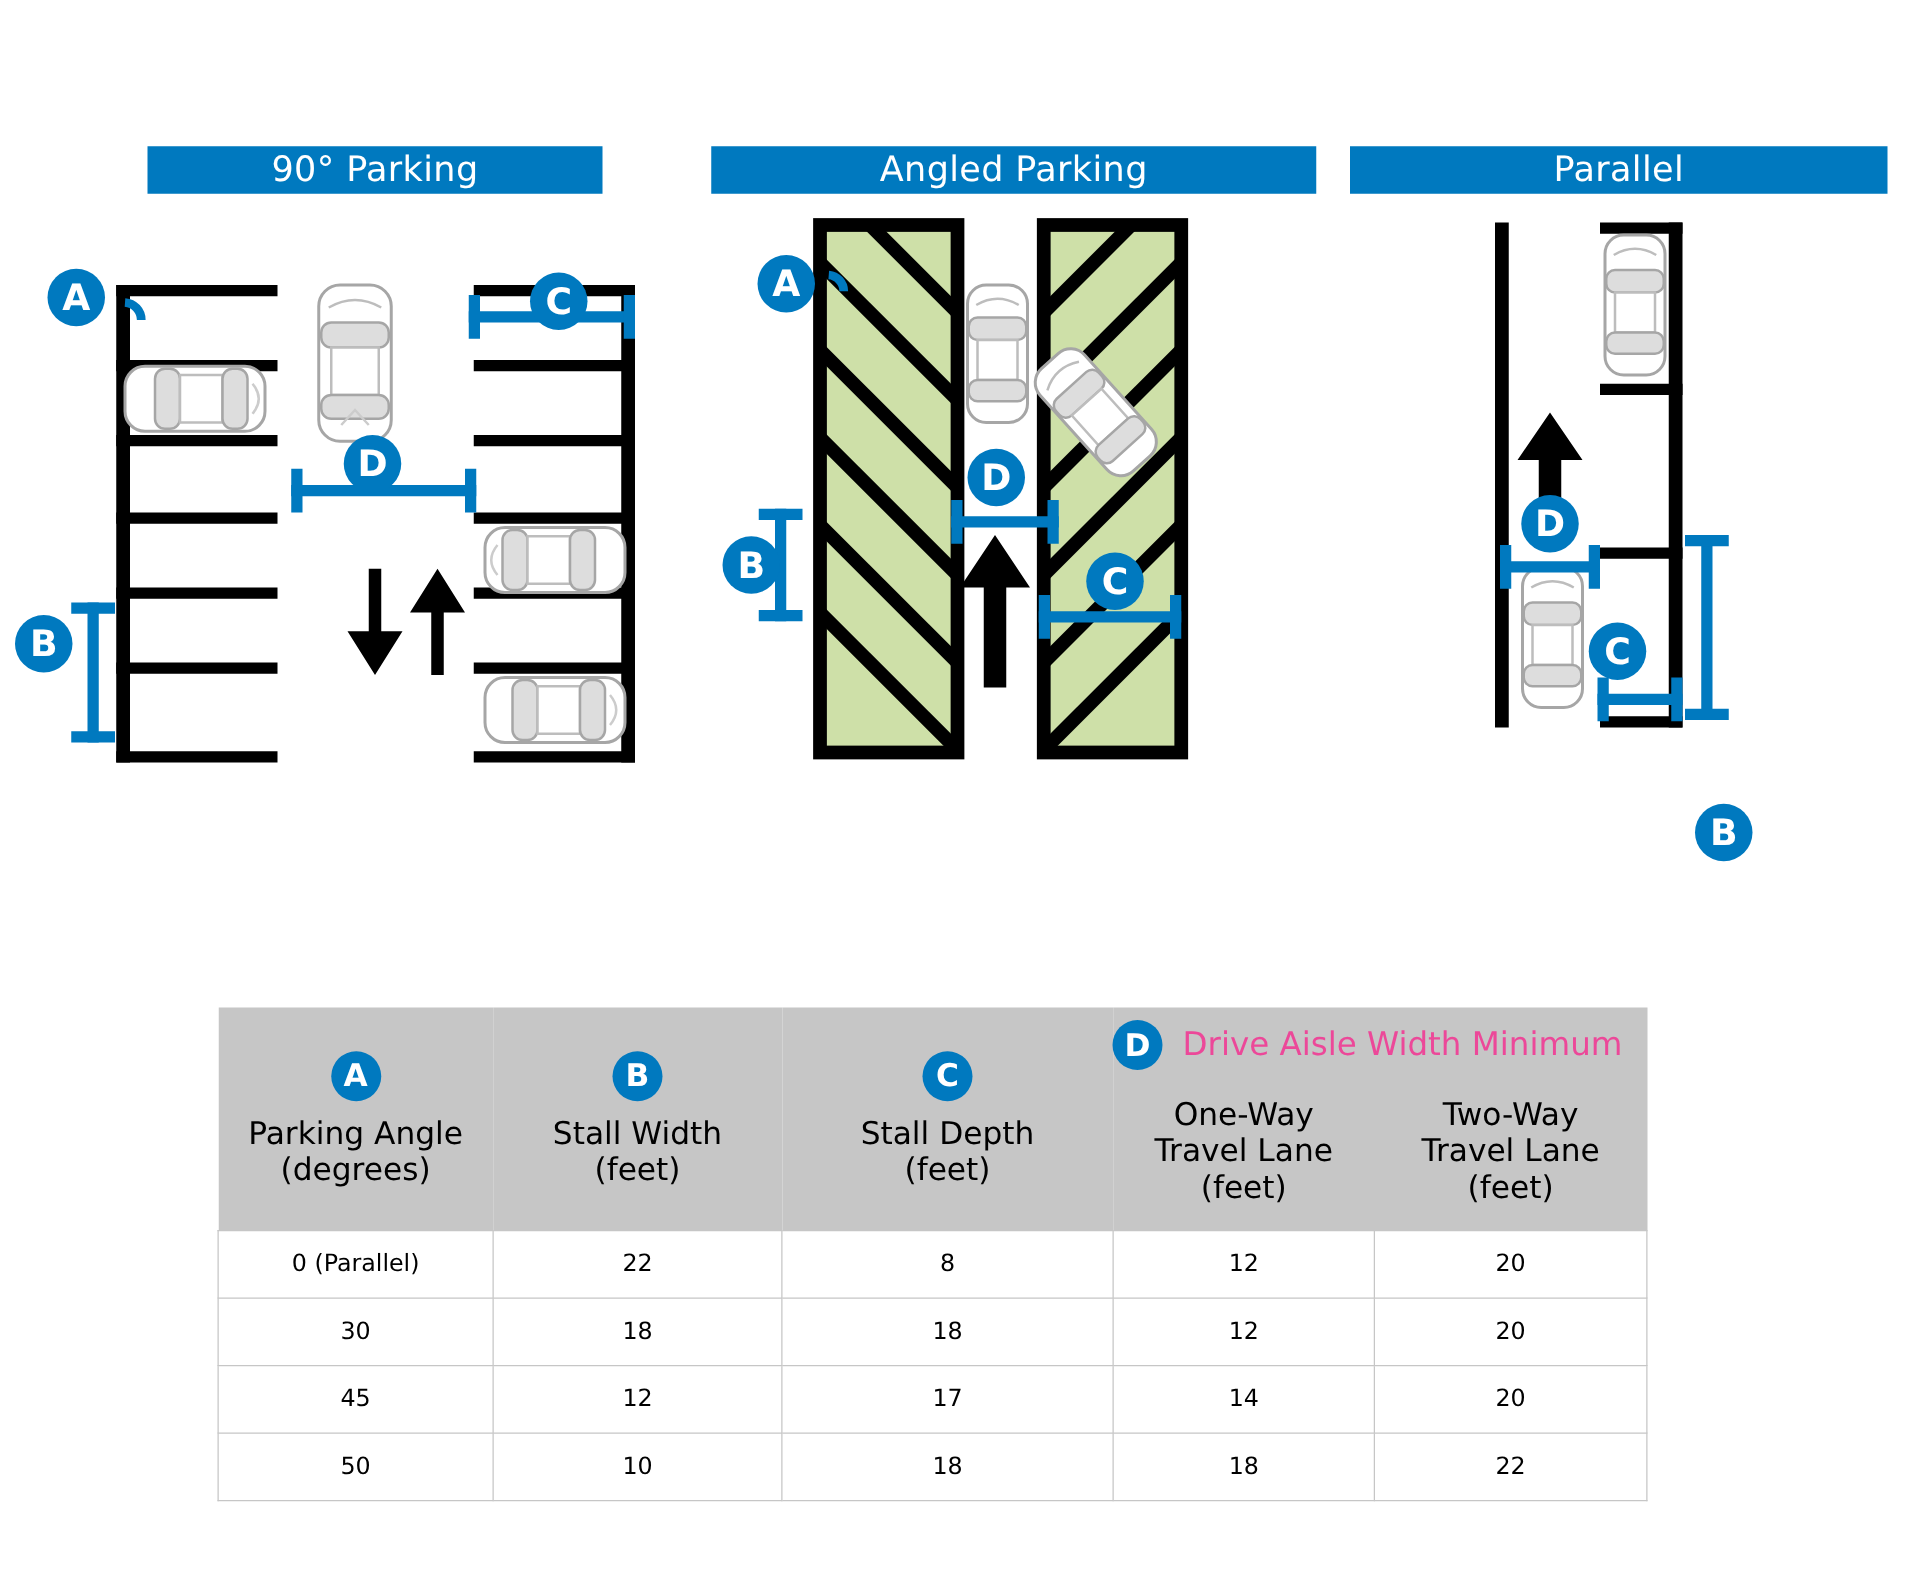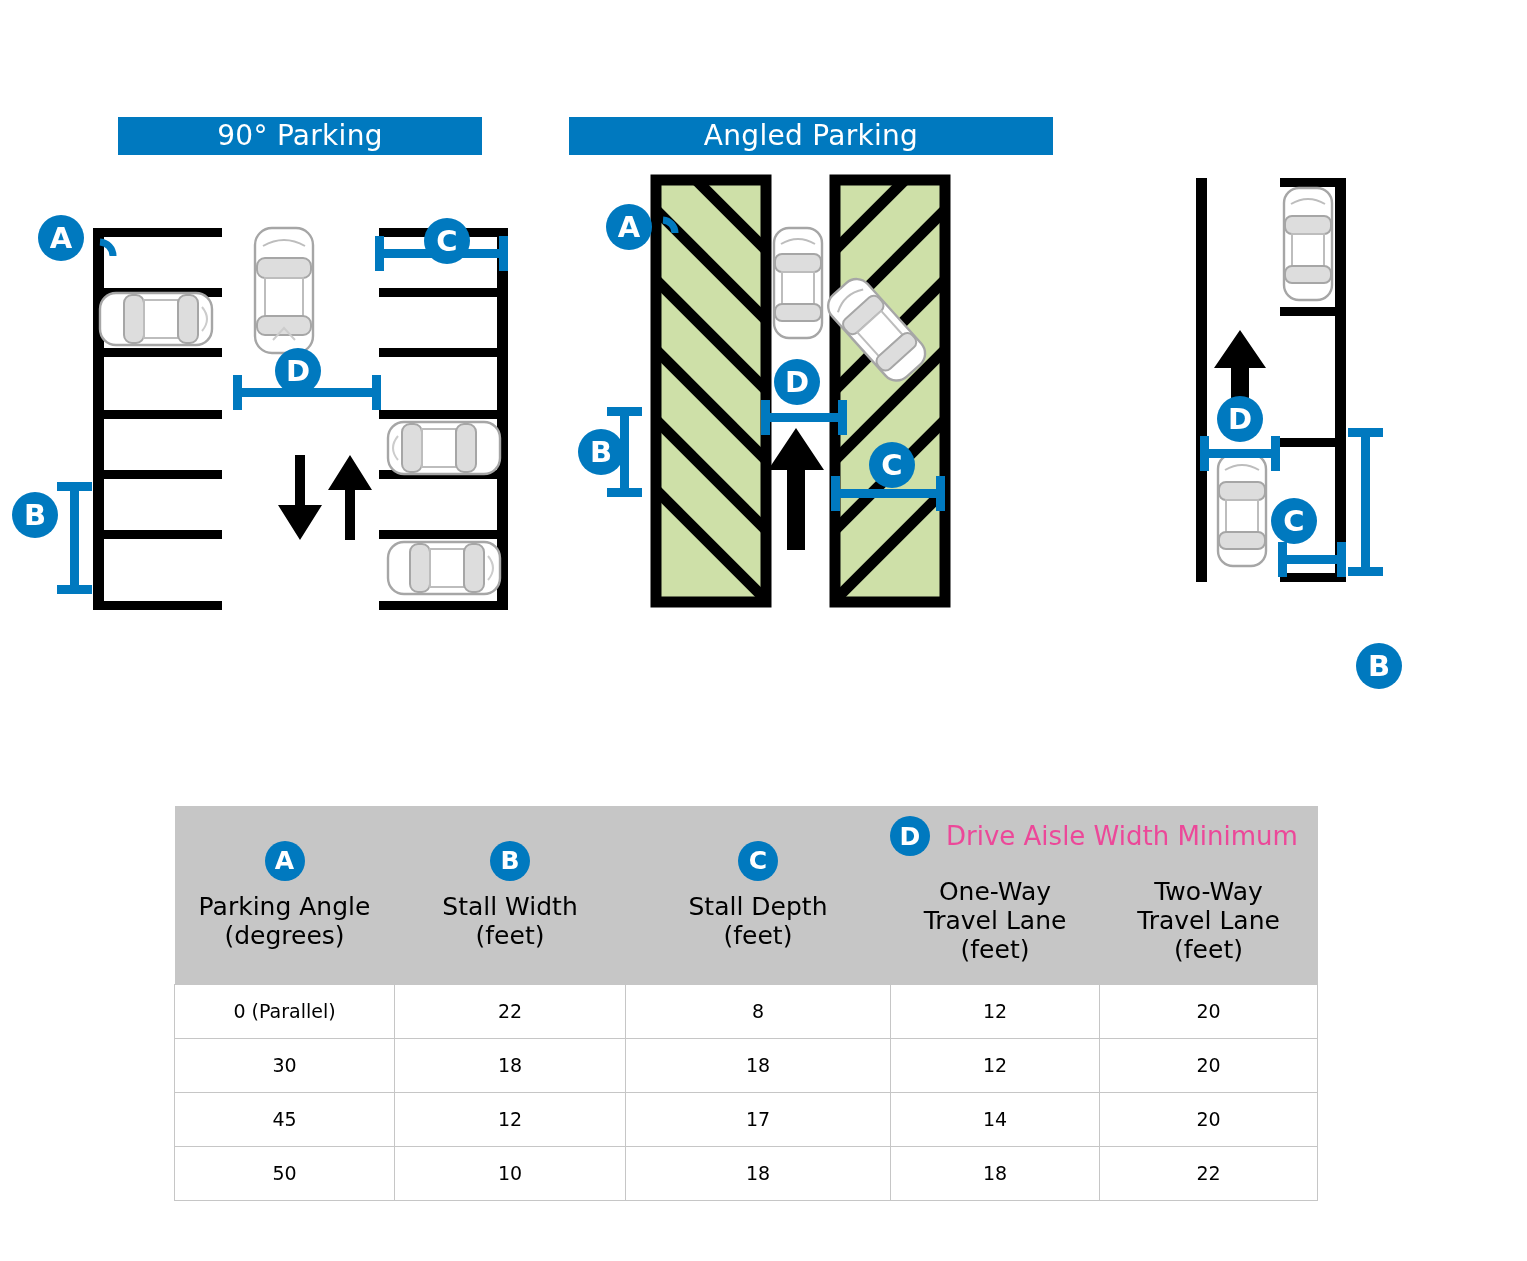--- a/index.html
+++ b/index.html
@@ -208,20 +208,23 @@
 <body>
 
 <div id="page">
 
 
   <div class="panel-head" id="panel-head-90">
     <span>90° Parking</span>
   </div>
   <div class="panel-head" id="panel-head-ang">
     <span>Angled Parking</span>
+  </div>
+  <div class="panel-head" id="panel-head-par">
+    <span>Parallel</span>
   </div>
 
   <div class="diagram" id="diagram-90" style="left:0px; top:170px; width:540px; height:450px;">
 
     <svg width="540" height="450" viewBox="0 0 540 450">
 
       <g>
         <rect x="93" y="58" width="11" height="382" fill="#000000"></rect>
         <rect x="93" y="58" width="129" height="9" fill="#000000"></rect>
         <rect x="93" y="118" width="129" height="9" fill="#000000"></rect>

